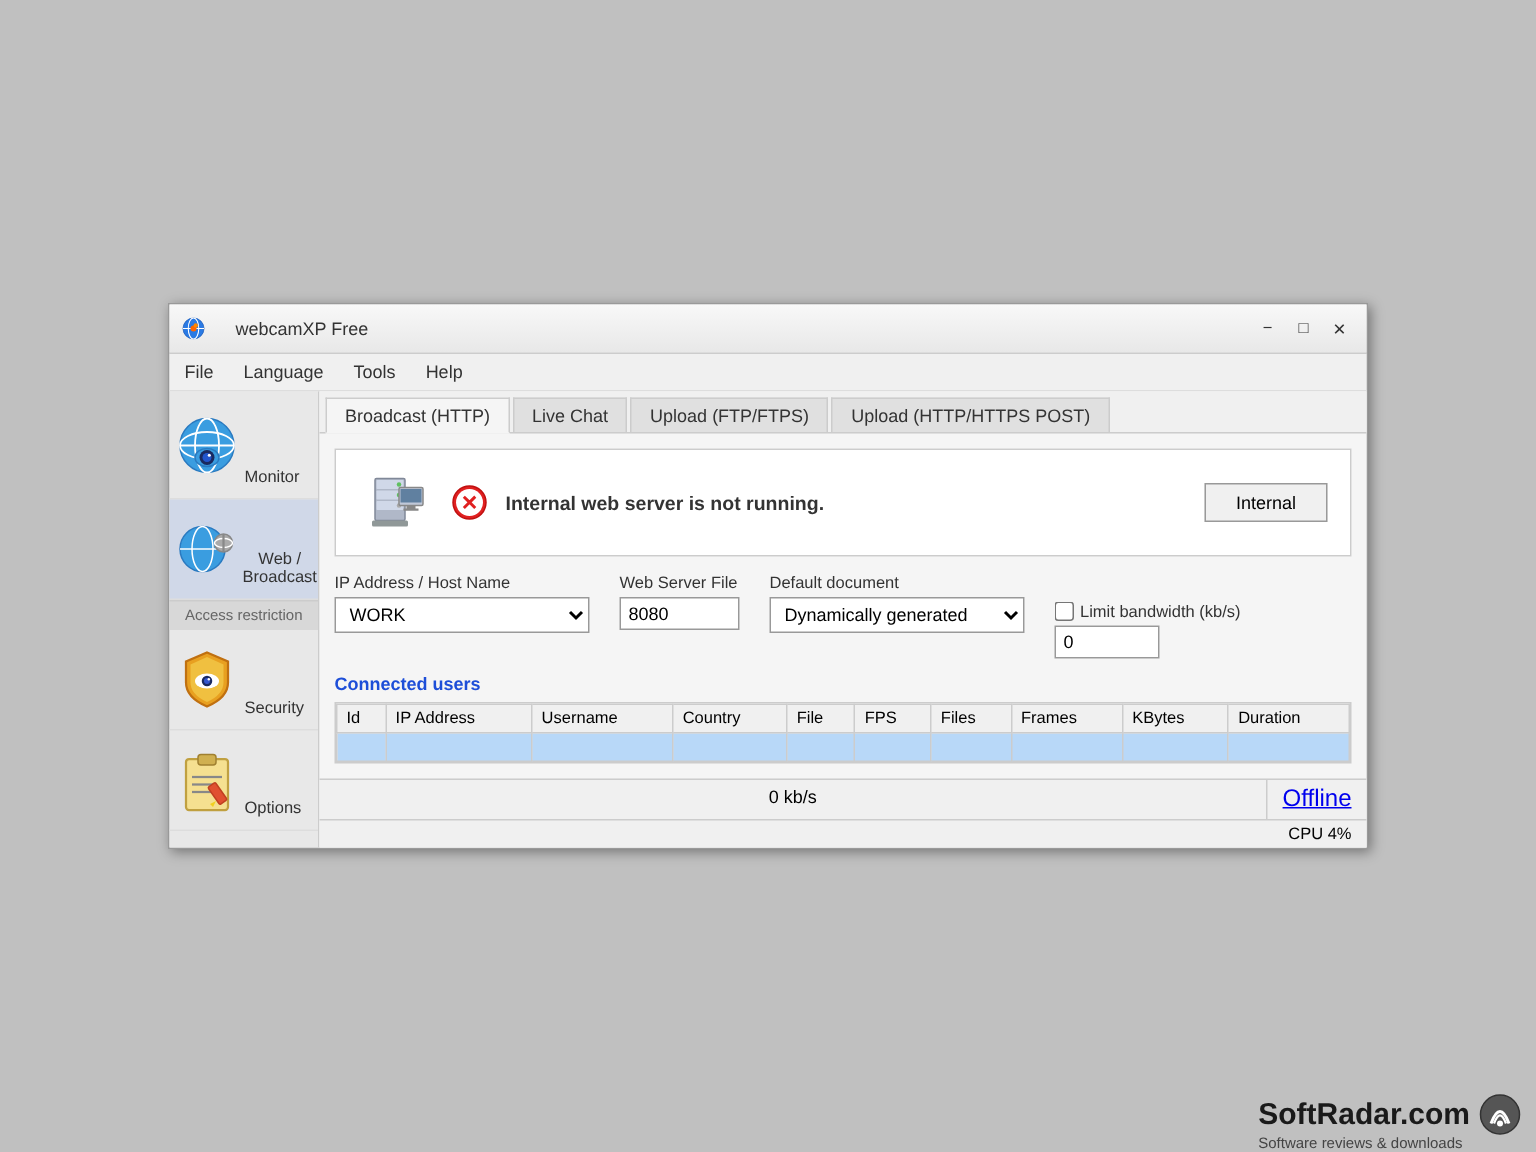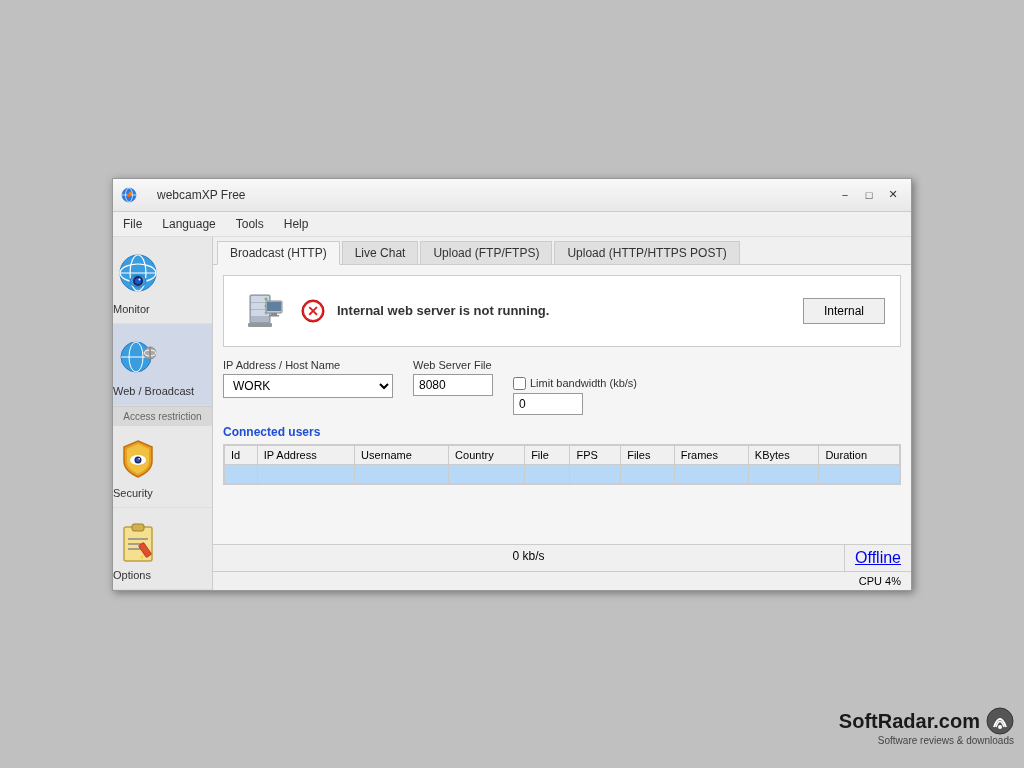--- a/index.html
+++ b/index.html
@@ -88,22 +88,22 @@
       border-right: 1px solid #ccc;
       display: flex;
       flex-direction: column;
       align-items: center;
       padding-top: 5px;
     }
 
     .sidebar-item {
       width: 100%;
       display: flex;
-      flex-direction: column;
-      align-items: flex-start;
+      flex-direction: row;
+      align-items: flex-end;
       padding: 8px 0;
       cursor: pointer;
       border-bottom: 1px solid #ddd;
     }
 
     .sidebar-item.active {
       background: #d0d8e8;
     }
 
     .sidebar-icon {
@@ -504,20 +504,26 @@
         <div class="form-row">
           <div class="form-group">
             <label class="form-label">IP Address / Host Name</label>
             <select class="form-select ip-select">
               <option>WORK</option>
             </select>
           </div>
           <div class="form-group">
             <label class="form-label">Web Server File</label>
             <input type="text" class="form-input port-input" value="8080" style="">
+          </div>
+          <div class="form-group">
+            <label class="form-label">Default document</label>
+            <select class="form-select doc-select">
+              <option>Dynamically generated</option>
+            </select>
           </div>
           <div class="form-group">
             <div class="checkbox-group">
               <input type="checkbox" style="">
               <label class="form-label">Limit bandwidth (kb/s)</label>
             </div>
             <input type="text" class="form-input bandwidth-input" value="0" style="">
           </div>
         </div>
 
@@ -567,21 +573,21 @@
 
       <div class="cpu-bar">
         <span>CPU 4%</span>
       </div>
 
     </div>
   </div>
 
 </div>
 
-<div class="watermark" style="position:fixed;bottom:22px;right:10px;text-align:right;margin-top:12px;">
+<div class="watermark" style="position:fixed;bottom:0;right:10px;text-align:left;margin-top:12px;">
   <div style="display:flex;align-items:center;gap:6px;justify-content:flex-end;">
     <div>
       <span style="font-size:20px;font-weight:bold;color:#1a1a1a;">SoftRadar.com</span>
     </div>
 
     <svg width="28" height="28" viewBox="0 0 28 28">
       <circle cx="14" cy="14" r="13" fill="#555" stroke="#333" stroke-width="1"></circle>
 
       <path d="M8 20 Q14 4 20 20" fill="none" stroke="white" stroke-width="2"></path>
       <path d="M10 20 Q14 9 18 20" fill="none" stroke="white" stroke-width="1.5"></path>

